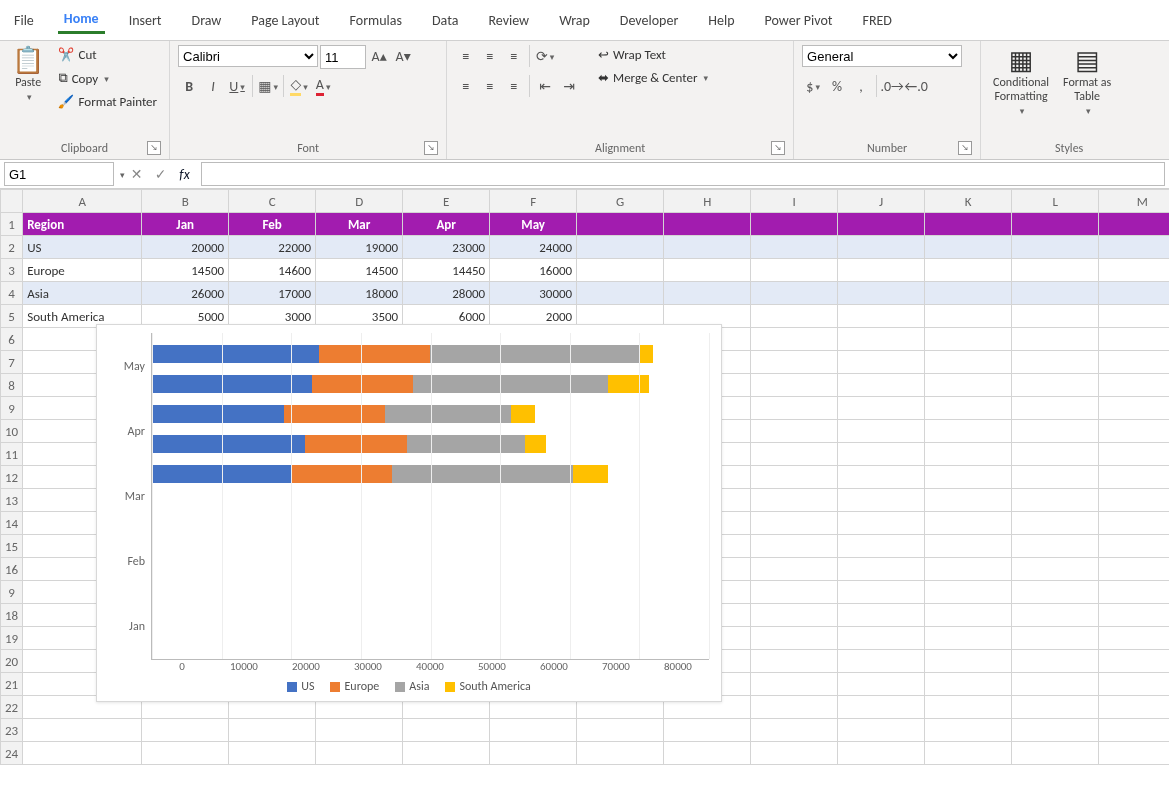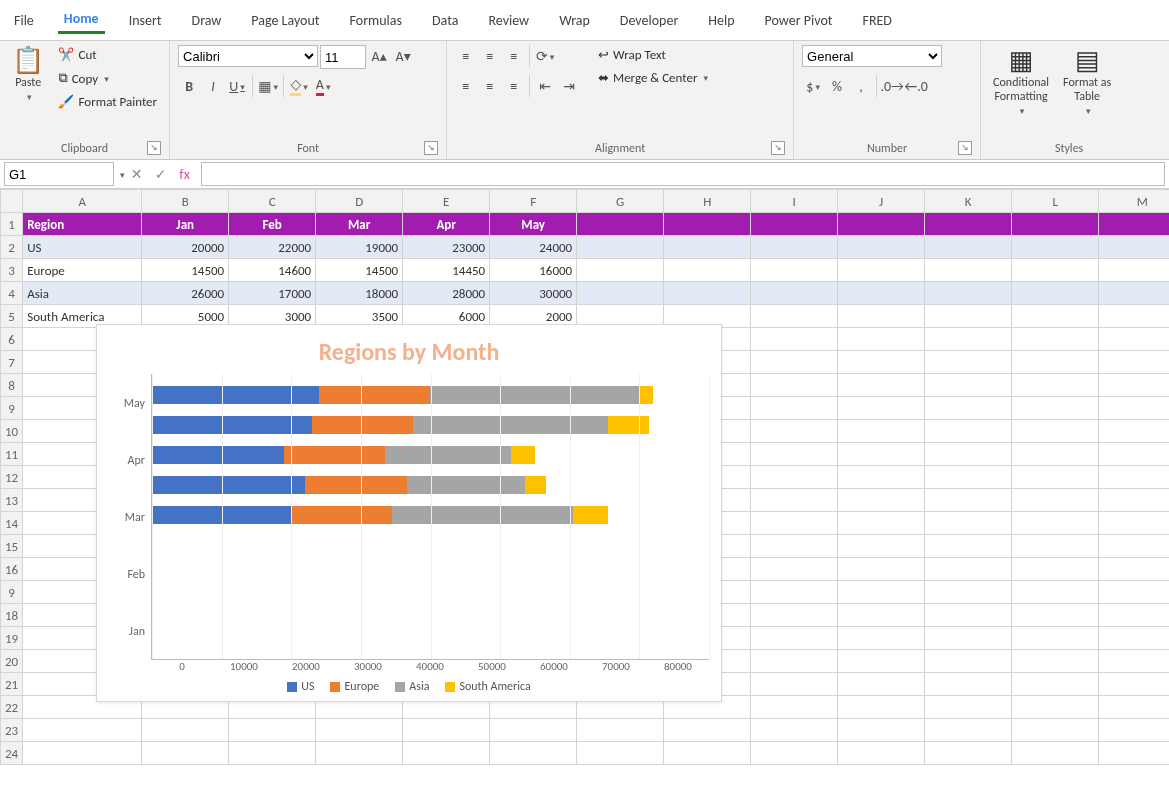--- a/index.html
+++ b/index.html
@@ -19,21 +19,21 @@
 .dd{font-size:9px;color:#666;margin-left:2px}
 select.font,input.size{border:1px solid #bbb;background:#fff;font-size:13px;height:22px}
 select.font{width:140px}
 input.size{width:36px;text-align:left;padding:0 4px}
 .btnrow{display:flex;gap:2px;align-items:flex-start}
 .ibtn{width:22px;height:22px;display:flex;align-items:center;justify-content:center;font-size:14px;cursor:pointer;color:#555}
 .spacer{width:1px;height:22px;background:#d0d0d0;margin:0 2px}
 .namebox-row{display:flex;align-items:center;height:28px;border-bottom:1px solid #d0d0d0;background:#fff}
 .namebox{width:100px;height:22px;border:1px solid #bbb;margin:0 4px;padding:0 4px;font-size:13px}
 .fx-cancel,.fx-ok,.fx{width:24px;text-align:center;color:#888;font-size:14px;cursor:pointer}
-.fx{color:#ec4899}
+.fx{font-style:italic;color:#0f172a}
 .formula{flex:1;height:22px;border:1px solid #bbb;margin:0 4px;padding:0 4px;font-size:13px}
 .sheet{position:relative;overflow:auto;height:calc(805px - 32px - 118px - 28px)}
 table.grid{border-collapse:collapse;table-layout:fixed}
 table.grid th,table.grid td{border:1px solid #d4d4d4;height:22px;font-size:13px;padding:0 4px;white-space:nowrap;overflow:hidden}
 table.grid th{background:#f2f2f2;color:#666;font-weight:400;text-align:center}
 table.grid th.rowh{width:24px}
 table.grid td{min-width:72px;text-align:right}
 table.grid td.lt{text-align:left}
 .thead1 td{background:#a21caf;color:#fff;font-weight:600}
 .band td{background:#e3eaf6}
@@ -154,21 +154,21 @@
             <span>Merge &amp; Center</span>
             <span class="dd">▾</span>
           </div>
       </div>
     </div>
     <div class="label"><span>Alignment</span><span class="launch">↘</span></div>
   </div>
 
   <div class="group" style="min-width:170px">
     <div class="body" style="flex-direction:column;gap:8px">
-      <select class="font" style="width:140px"><option>General</option></select>
+      <select class="font" style="width:160px"><option>General</option></select>
       <div class="btnrow">
         <span class="ibtn">$<span class="dd">▾</span></span>
         <span class="ibtn">%</span>
         <span class="ibtn">,</span>
         <span class="spacer"></span>
         <span class="ibtn">.0→</span>
         <span class="ibtn">←.0</span>
       </div>
     </div>
     <div class="label"><span>Number</span><span class="launch">↘</span></div>
@@ -602,21 +602,20 @@
           <td></td>
           <td></td>
           <td></td>
           <td></td>
           <td></td>
         </tr>
       </tbody>
     </table>
 
   <div class="chart-card">
-    <div class="chart-title">Regions by Month</div>
     <div class="plot">
       <div class="ylabels" id="ylabels">
           <div>May</div>
           <div>Apr</div>
           <div>Mar</div>
           <div>Feb</div>
           <div>Jan</div>
         </div>
       <div class="bars" id="bars">
           <div class="gridline" style="left: 0%;"></div>

